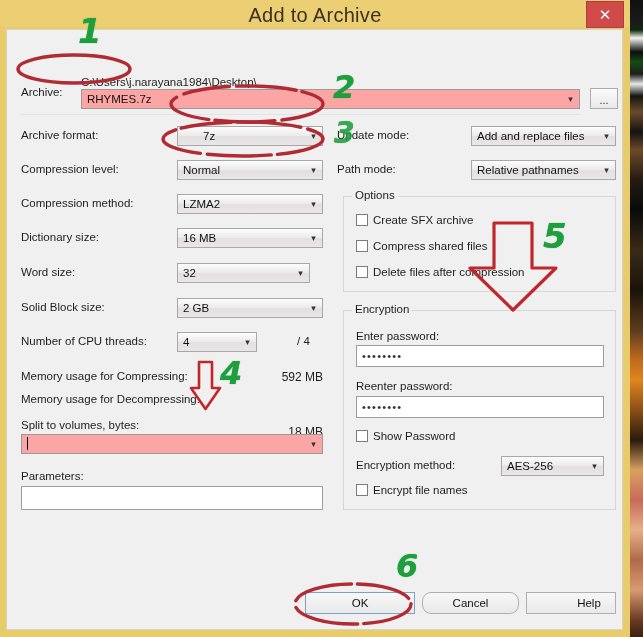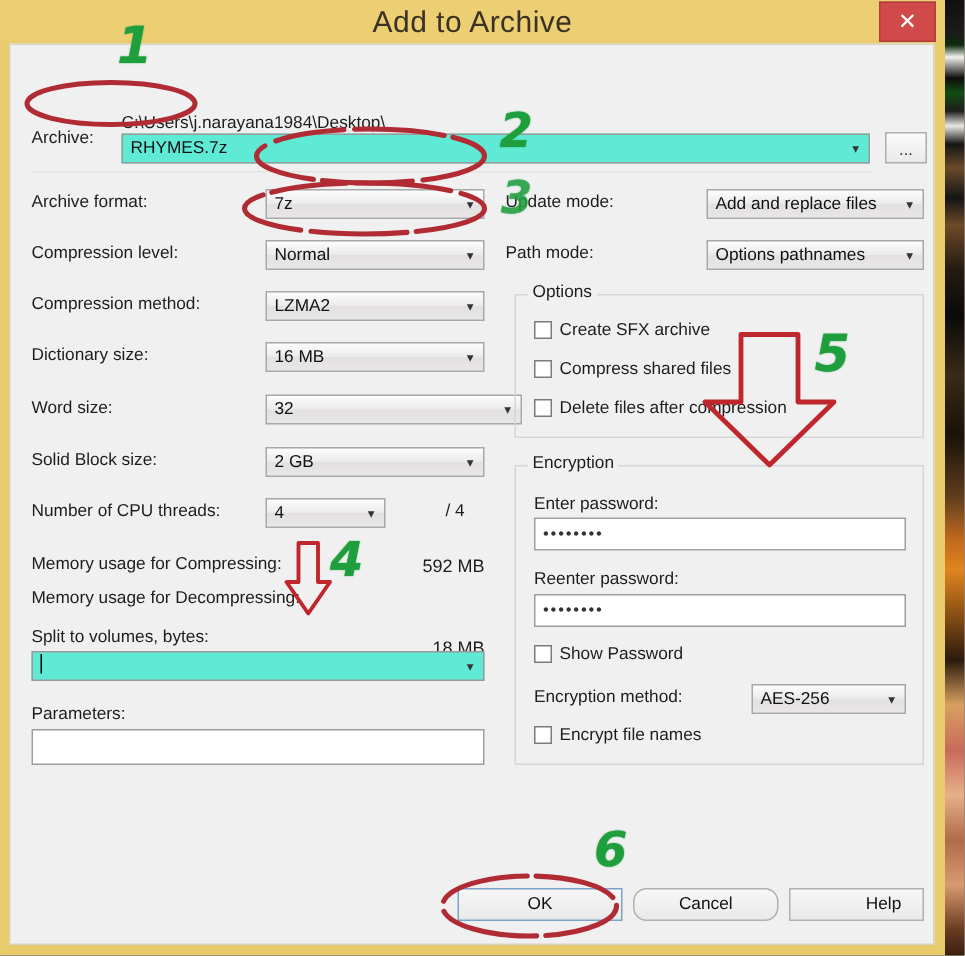--- a/index.html
+++ b/index.html
@@ -59,21 +59,21 @@
     border:1px solid #a8a8a8;
     font-size:11.5px;color:#111;
     display:flex;align-items:center;cursor:pointer;
   }
   .combo .ctext{padding-left:5px;flex:1;overflow:hidden;white-space:nowrap;}
   .combo .carrow{
     width:17px;height:100%;display:flex;align-items:center;justify-content:center;
     font-size:9px;color:#333;
   }
   .combo.white{
-    background:#5eead4;border:1px solid #9a9a9a;
+    background:#fca5a5;border:1px solid #9a9a9a;
   }
   .tbox{
     position:absolute;height:20px;box-sizing:border-box;
     background:#ffffff;border:1px solid #9d9d9d;
     font-size:11.5px;color:#111;display:flex;align-items:center;
     padding-left:5px;overflow:hidden;white-space:nowrap;cursor:text;
   }
   .dots{letter-spacing:1.2px;font-size:11px;color:#333;}
   .caret{
     display:inline-block;width:1px;height:13px;background:#000;
@@ -136,21 +136,21 @@
     <div class="lbl" style="left:14px;top:56px;">Archive:</div>
     <div class="lbl" style="left:74px;top:46px;">C:\Users\j.narayana1984\Desktop\</div>
     <div class="combo white" style="left:74px;top:59px;width:499px;">
       <div class="ctext">RHYMES.7z</div>
       <div class="carrow">▾</div>
     </div>
     <div class="ellipsis-btn" style="left:583px;top:58px;">...</div>
     <div class="hsep" style="left:14px;top:84px;width:560px;"></div>
 
     <div class="lbl" style="left:14px;top:99px;">Archive format:</div>
-    <div class="combo" style="left:170px;top:96px;width:146px;">
+    <div class="combo" style="left:170px;top:96px;width:146px;padding-left:20px;">
       <div class="ctext">7z</div>
       <div class="carrow">▾</div>
     </div>
 
     <div class="lbl" style="left:14px;top:133px;">Compression level:</div>
     <div class="combo" style="left:170px;top:130px;width:146px;">
       <div class="ctext">Normal</div>
       <div class="carrow">▾</div>
     </div>
 
@@ -160,21 +160,21 @@
       <div class="carrow">▾</div>
     </div>
 
     <div class="lbl" style="left:14px;top:201px;">Dictionary size:</div>
     <div class="combo" style="left:170px;top:198px;width:146px;">
       <div class="ctext">16 MB</div>
       <div class="carrow">▾</div>
     </div>
 
     <div class="lbl" style="left:14px;top:236px;">Word size:</div>
-    <div class="combo" style="left:170px;top:233px;width:171px;">
+    <div class="combo" style="left:170px;top:233px;width:133px;">
       <div class="ctext">32</div>
       <div class="carrow">▾</div>
     </div>
 
     <div class="lbl" style="left:14px;top:271px;">Solid Block size:</div>
     <div class="combo" style="left:170px;top:268px;width:146px;">
       <div class="ctext">2 GB</div>
       <div class="carrow">▾</div>
     </div>
 
@@ -203,21 +203,21 @@
     </div>
 
     <div class="lbl" style="left:330px;top:99px;">Update mode:</div>
     <div class="combo" style="left:464px;top:96px;width:145px;">
       <div class="ctext">Add and replace files</div>
       <div class="carrow">▾</div>
     </div>
 
     <div class="lbl" style="left:330px;top:133px;">Path mode:</div>
     <div class="combo" style="left:464px;top:130px;width:145px;">
-      <div class="ctext">Options pathnames</div>
+      <div class="ctext">Relative pathnames</div>
       <div class="carrow">▾</div>
     </div>
 
     <div class="group" style="left:336px;top:166px;width:273px;height:96px;"></div>
     <div class="group-title" style="left:345px;top:159px;">Options</div>
 
     <div class="chk" style="left:349px;top:184px;">
       <span class="box"></span>
       <span class="ctxt">Create SFX archive</span>
     </div>

